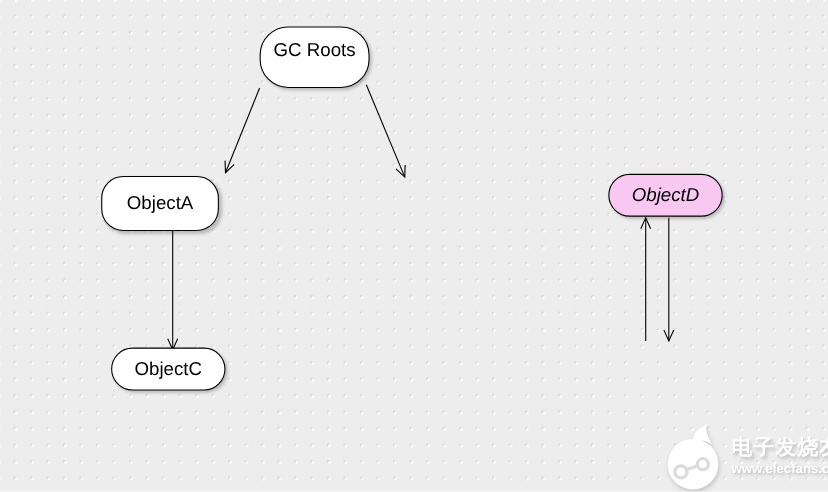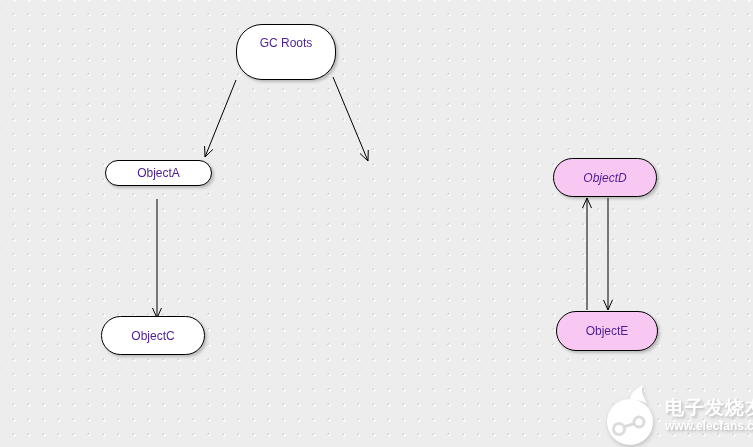--- a/index.html
+++ b/index.html
@@ -17,22 +17,22 @@
   }
   #edge-layer{position:absolute;left:0;top:0;width:753px;height:447px;}
   .node{
     position:absolute;
     box-sizing:border-box;
     border:1px solid #000;
     border-radius:20px;
     display:flex;
     align-items:center;
     justify-content:center;
-    font-size:12px;
-    color:#4c1d95;
+    font-size:17px;
+    color:#000000;
     background:#fff;
     box-shadow:2px 2px 3px rgba(0,0,0,0.22);
     white-space:nowrap;
   }
   .node.tall{
     border-radius:26px;
     align-items:flex-start;
     padding-top:11px;
   }
   .watermark{
@@ -78,31 +78,28 @@
       <polyline points="161.48536498365527,307.9560216565646 157,318 152.51463501634473,307.9560216565646" fill="none" stroke="#000000" stroke-width="1"></polyline>
       <line x1="587" y1="310" x2="587" y2="198" stroke="#000000" stroke-width="1"></line>
       <polyline points="582.5146350163448,208.04397834343538 587,198 591.4853649836552,208.04397834343538" fill="none" stroke="#000000" stroke-width="1"></polyline>
       <line x1="608" y1="198" x2="608" y2="310" stroke="#000000" stroke-width="1"></line>
       <polyline points="612.4853649836552,299.9560216565646 608,310 603.5146350163448,299.9560216565646" fill="none" stroke="#000000" stroke-width="1"></polyline>
     </svg>
 
   <div class="node tall" id="node-0" style="left: 236px; top: 24px; width: 100px; height: 56px; background: rgb(255, 255, 255); border-color: rgb(0, 0, 0);">
     <span>GC Roots</span>
   </div>
-  <div class="node" id="node-1" style="left: 105px; top: 160px; width: 107px; height: 26px; background: rgb(255, 255, 255); border-color: rgb(0, 0, 0);">
+  <div class="node" id="node-1" style="left: 92px; top: 160px; width: 107px; height: 50px; background: rgb(255, 255, 255); border-color: rgb(0, 0, 0);">
     <span>ObjectA</span>
   </div>
   <div class="node" id="node-3" style="left: 101px; top: 316px; width: 104px; height: 39px; background: rgb(255, 255, 255); border-color: rgb(0, 0, 0);">
     <span>ObjectC</span>
   </div>
   <div class="node" id="node-4" style="left: 553px; top: 158px; width: 104px; height: 39px; background: rgb(248, 200, 242); border-color: rgb(0, 0, 0); font-style: italic;">
     <span>ObjectD</span>
-  </div>
-  <div class="node" id="node-5" style="left: 556px; top: 311px; width: 102px; height: 40px; background: rgb(248, 200, 242); border-color: rgb(0, 0, 0);">
-    <span>ObjectE</span>
   </div>
 
   <div class="watermark">
     <svg class="wm-logo" viewBox="0 0 60 62" xmlns="http://www.w3.org/2000/svg">
       <circle cx="29" cy="38" r="23" fill="#ffffff"></circle>
       <path d="M29 16 C29 9 35 5 42 1 C39 9 44 14 46 20 C41 16 33 16 29 16 Z" fill="#ffffff"></path>
       <circle cx="18" cy="45" r="5.5" fill="none" stroke="#dcdcdc" stroke-width="3"></circle>
       <circle cx="38" cy="38" r="5" fill="none" stroke="#dcdcdc" stroke-width="3"></circle>
       <line x1="22.5" y1="43" x2="33.5" y2="39.5" stroke="#dcdcdc" stroke-width="3"></line>
     </svg>

